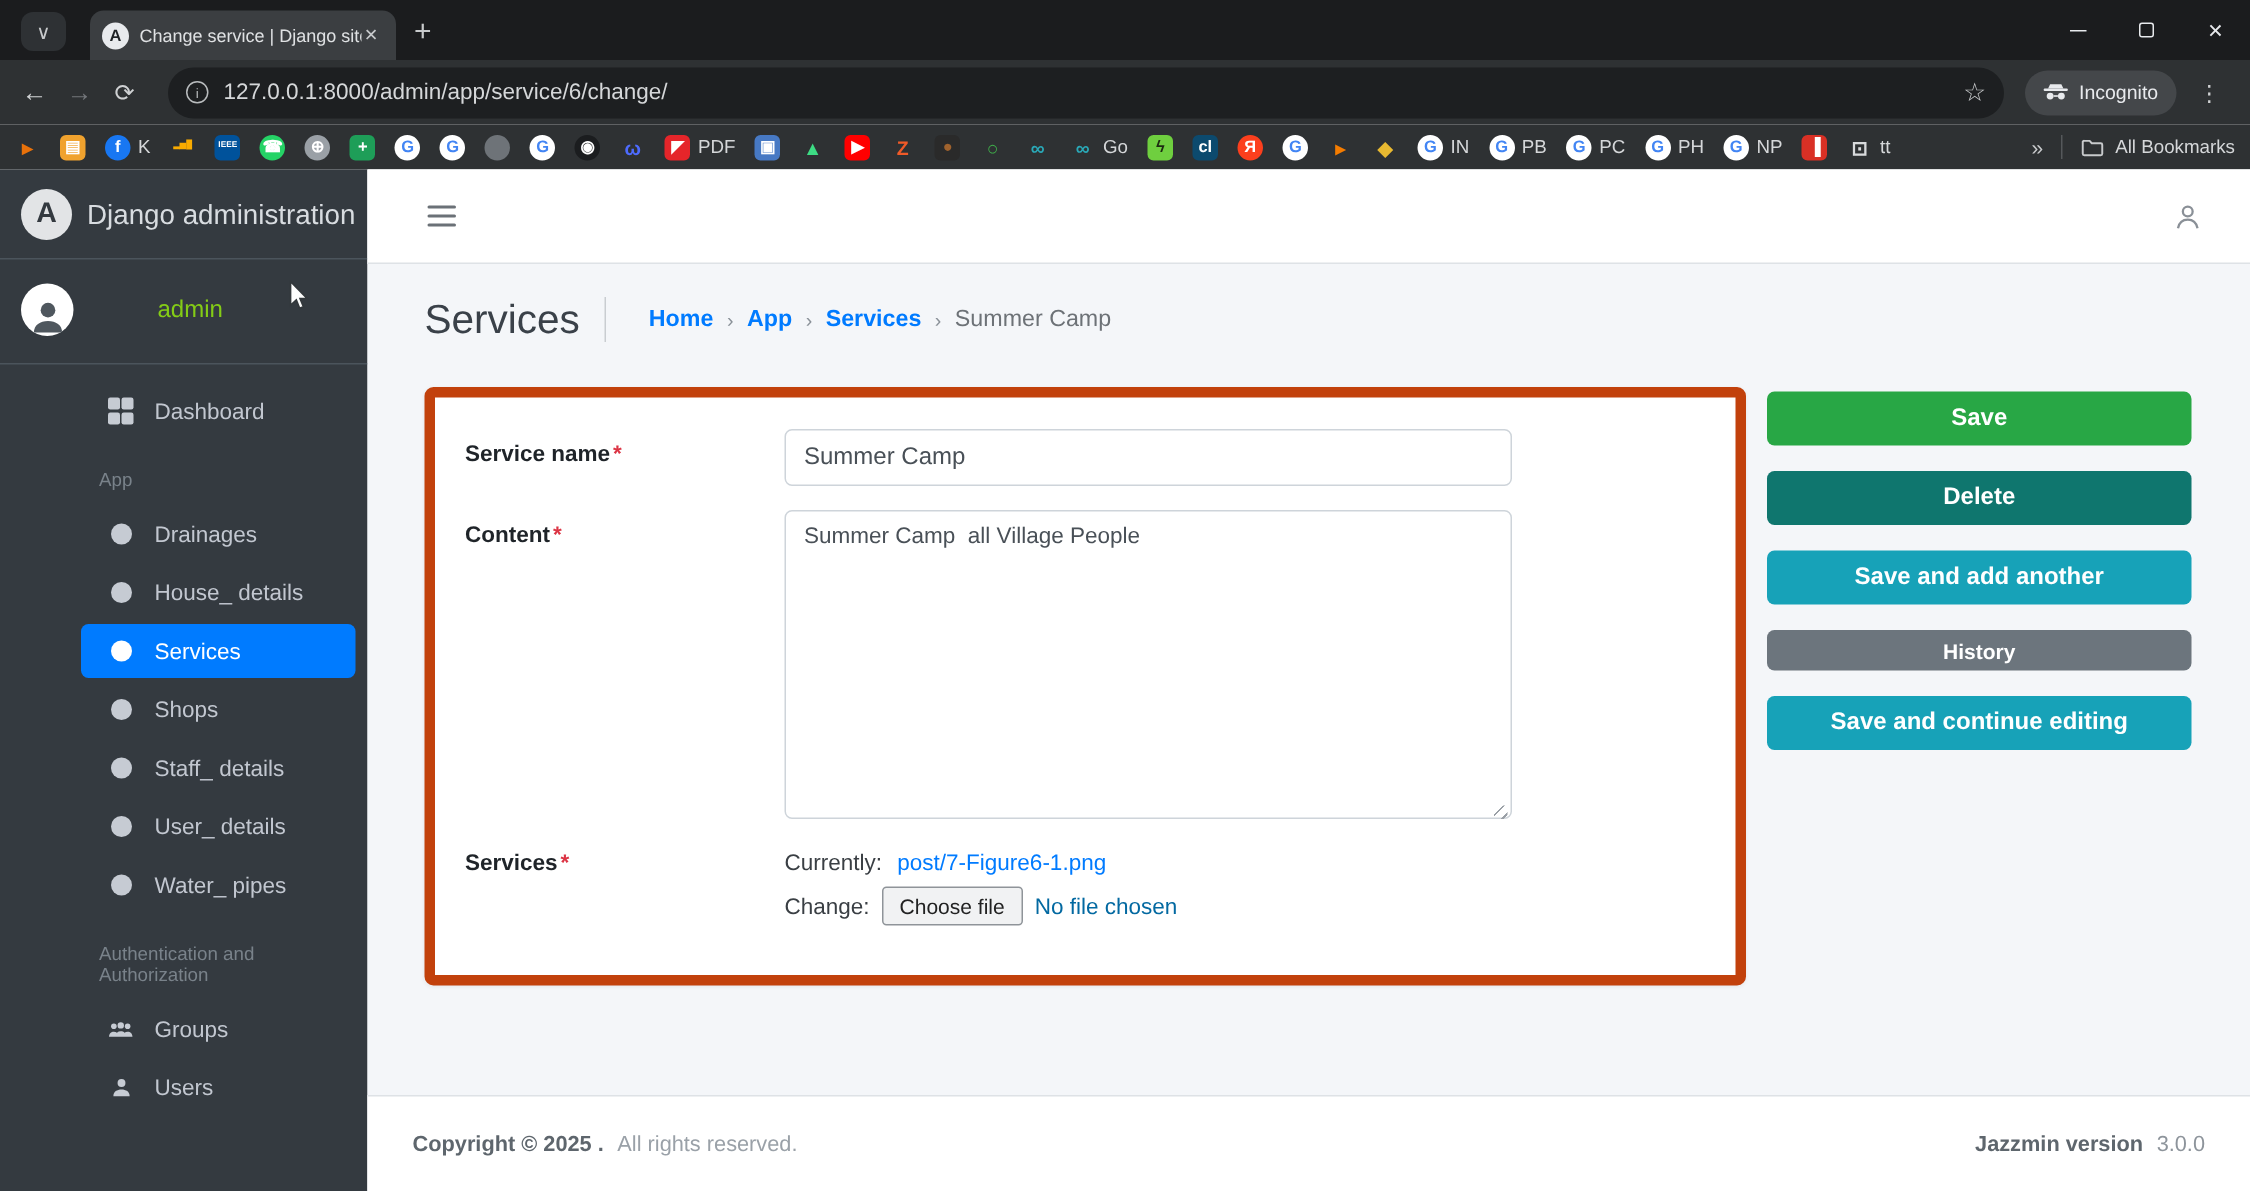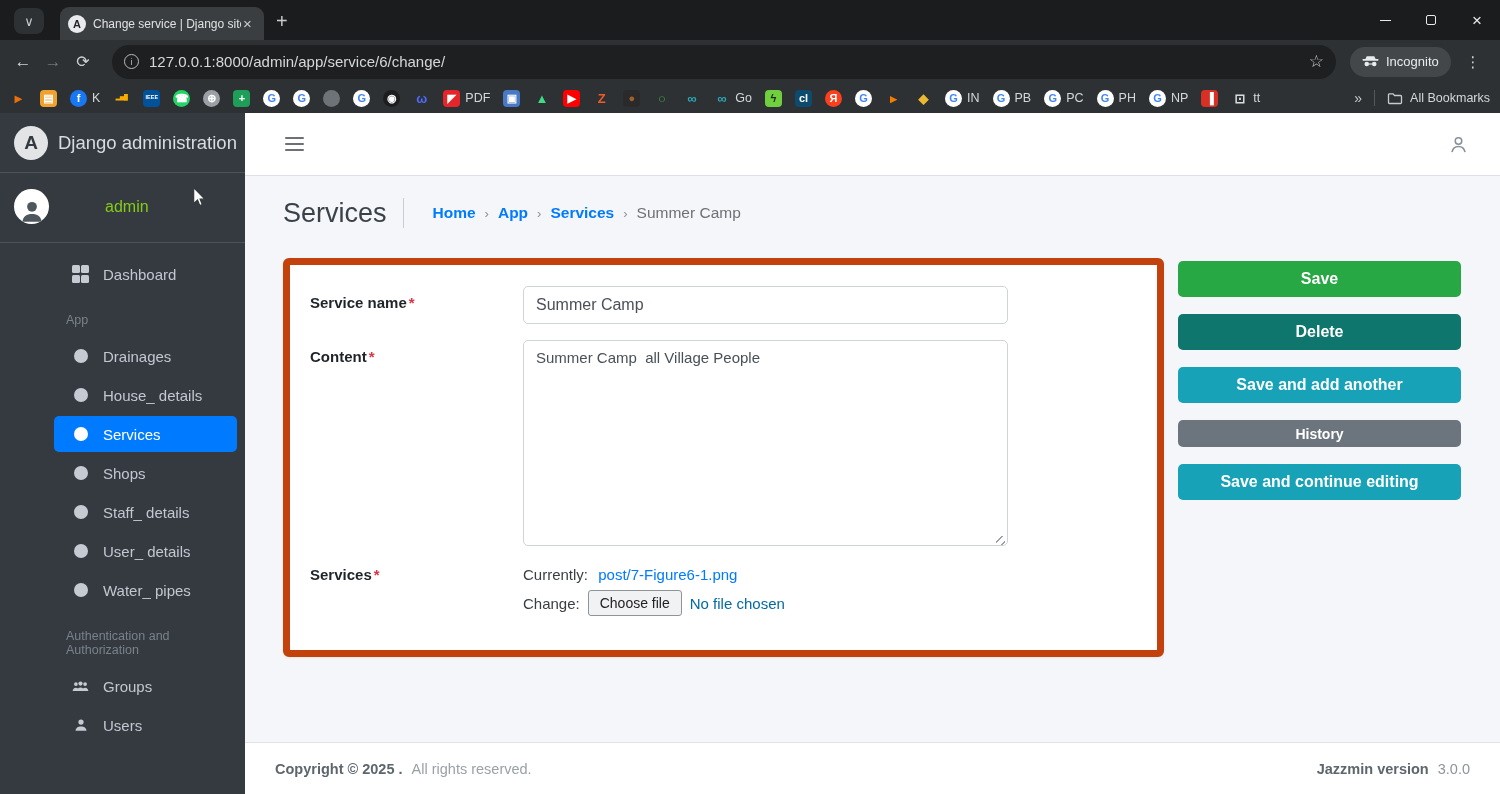--- a/index.html
+++ b/index.html
@@ -99,21 +99,21 @@
   .pic-line { font-size:15px; color:#3a3f44; }
   .pic-line + .pic-line { margin-top:7px; display:flex; align-items:center; }
   .pic-line a { color:#007bff; text-decoration:none; }
   .choose-file { margin:0 8px 0 8px; font-size:14px; color:#222; background:#f1f2f3; border:1px solid #8f9499; border-radius:3px; padding:4px 11px; font-family:"Liberation Sans",sans-serif; }
   .no-file { font-size:15px; color:#0369a1; }
 
   .actions { width:283px; flex:0 0 283px; display:flex; flex-direction:column; gap:17px; padding-top:3px; }
   .action-btn { height:36px; border:none; border-radius:5px; color:#fff; font-size:16px; font-weight:600; font-family:"Liberation Sans",sans-serif; }
   .action-btn.small { height:27px; font-size:14px; font-weight:600; }
 
-  .footer { height:52px; background:#fff; border-top:1px solid #dee2e6; display:flex; align-items:center; justify-content:space-between; padding:0 30px; font-size:14.5px; }
+  .footer { height:64px; background:#fff; border-top:1px solid #dee2e6; display:flex; align-items:center; justify-content:space-between; padding:0 30px; font-size:14.5px; }
   .foot-bold { font-weight:bold; color:#5e666d; }
   .foot-normal { color:#9aa1a8; margin-left:5px; }
   .foot-right .foot-normal { color:#8d949b; }
 
   .mouse-cursor { position:absolute; left:192px; top:187px; z-index:99; pointer-events:none; }
 </style>
 </head>
 <body>
 
 <div class="titlebar">

